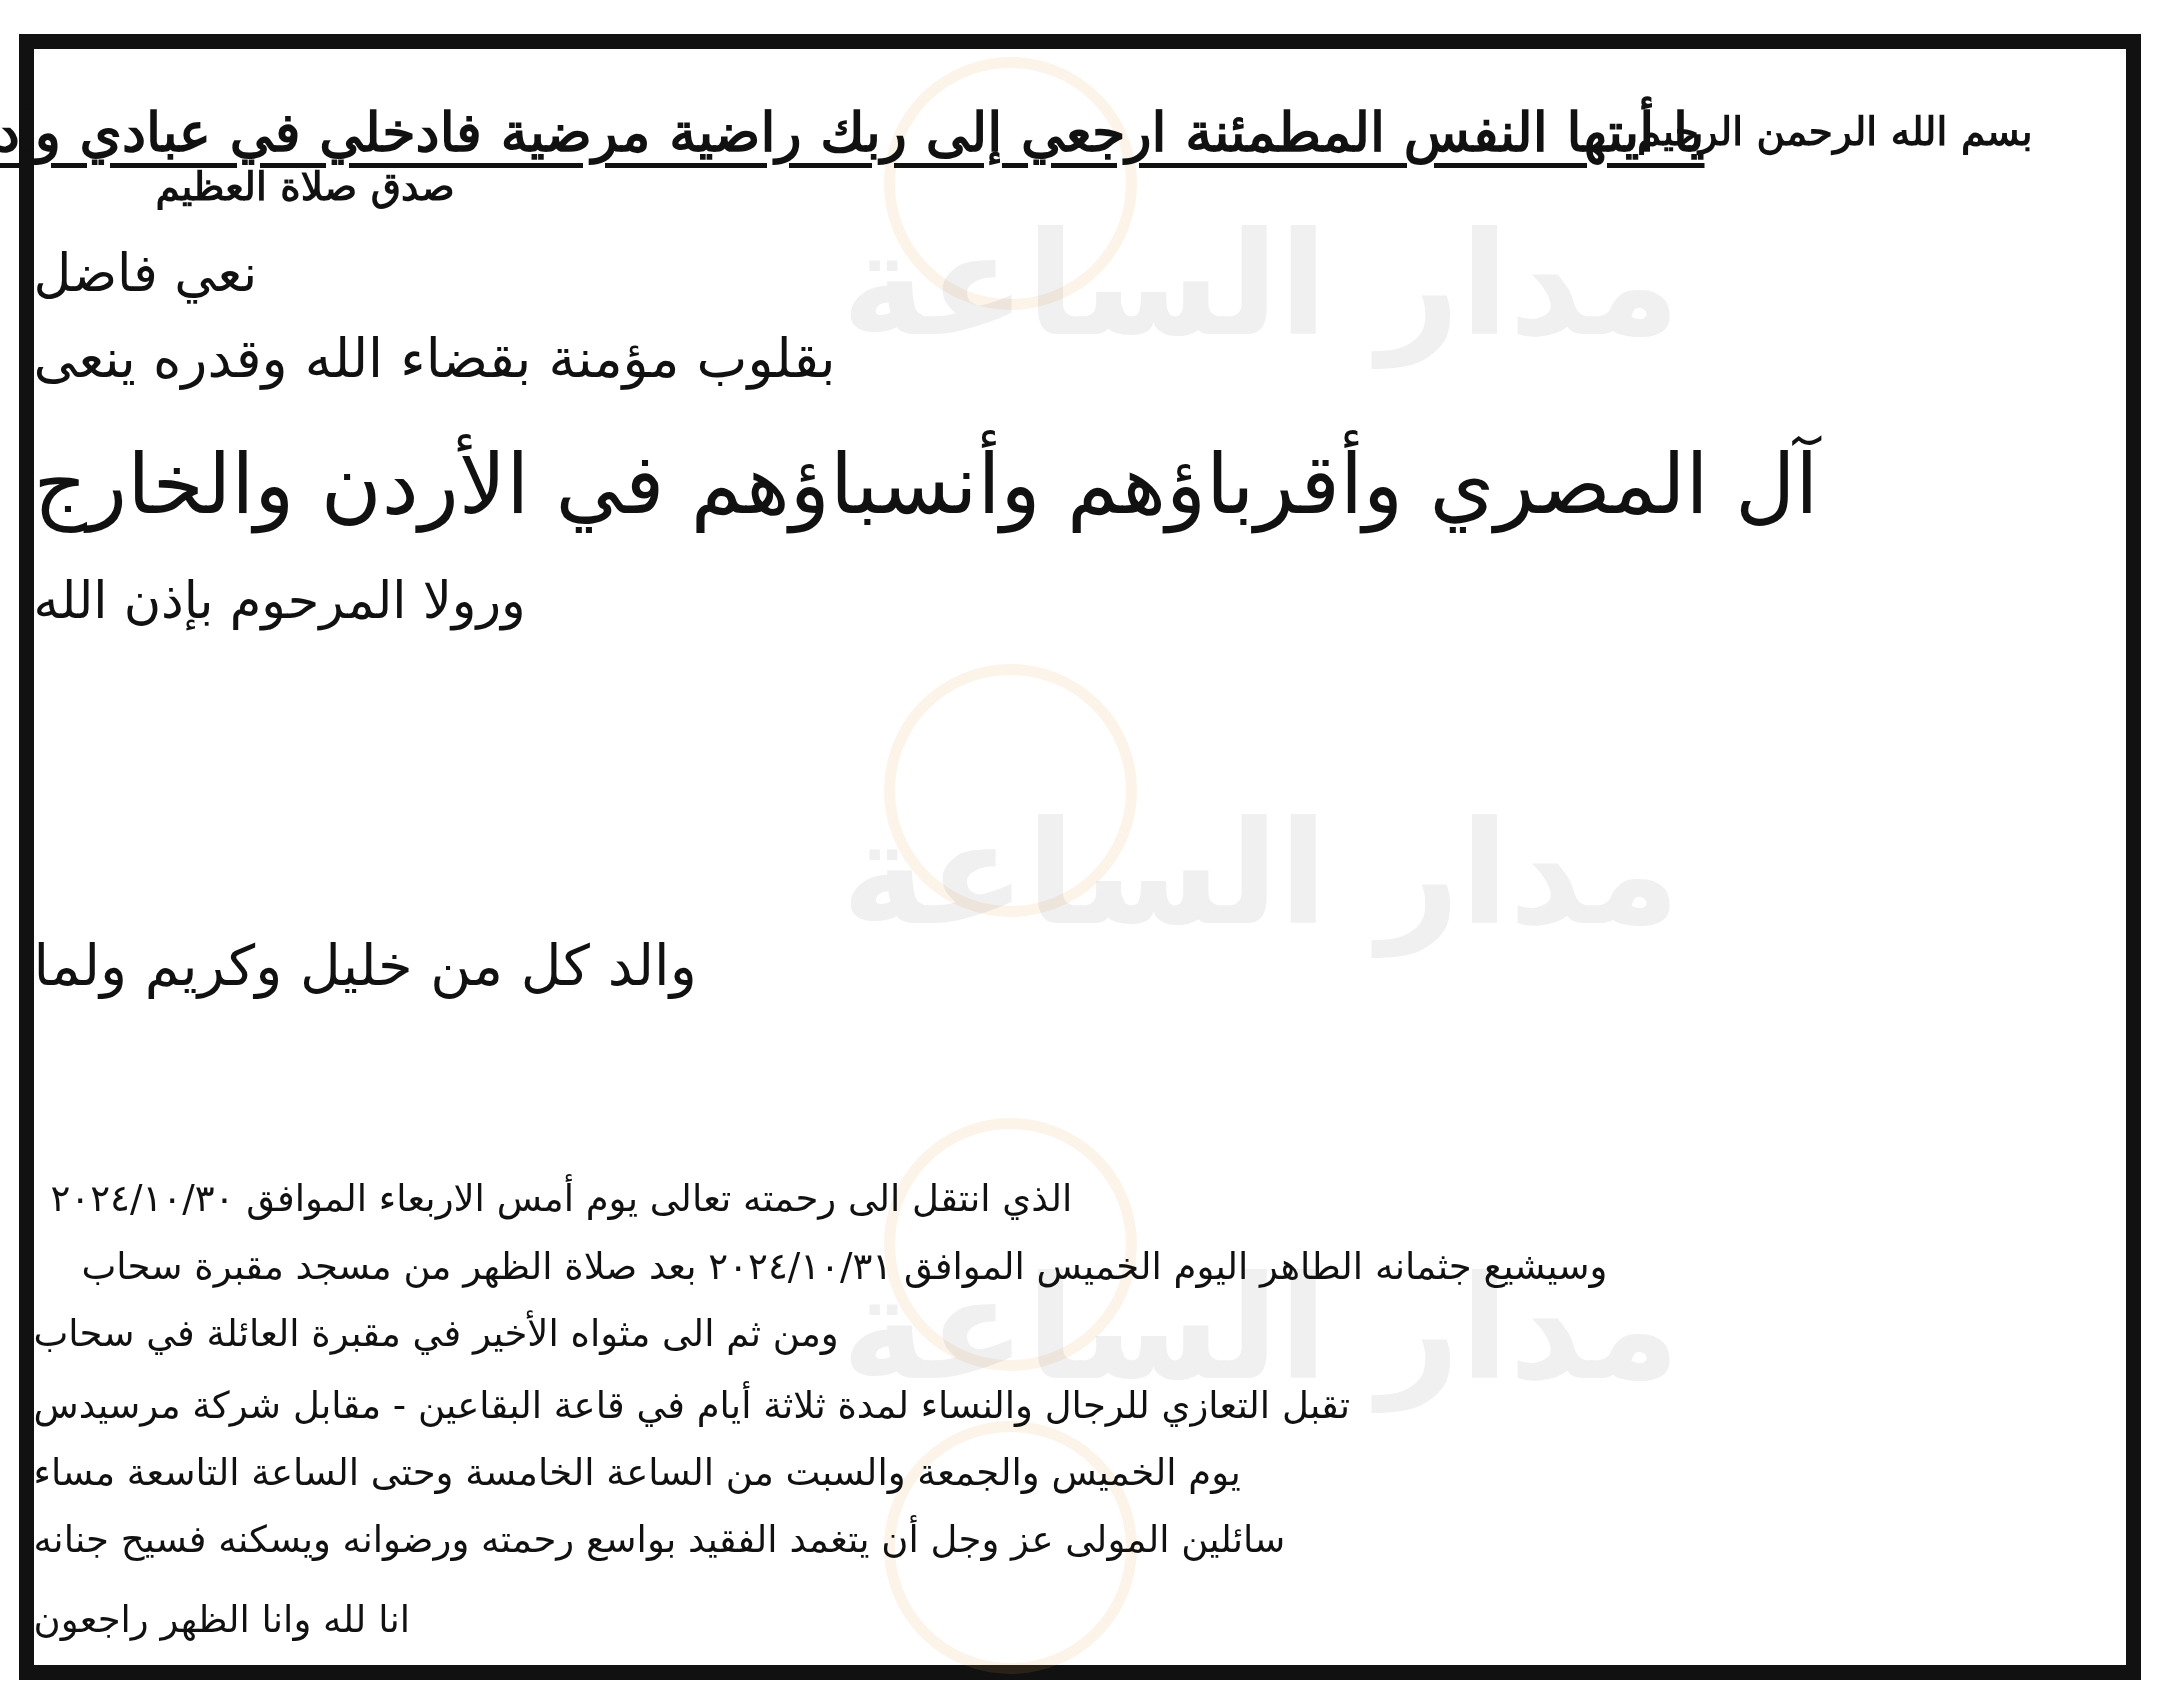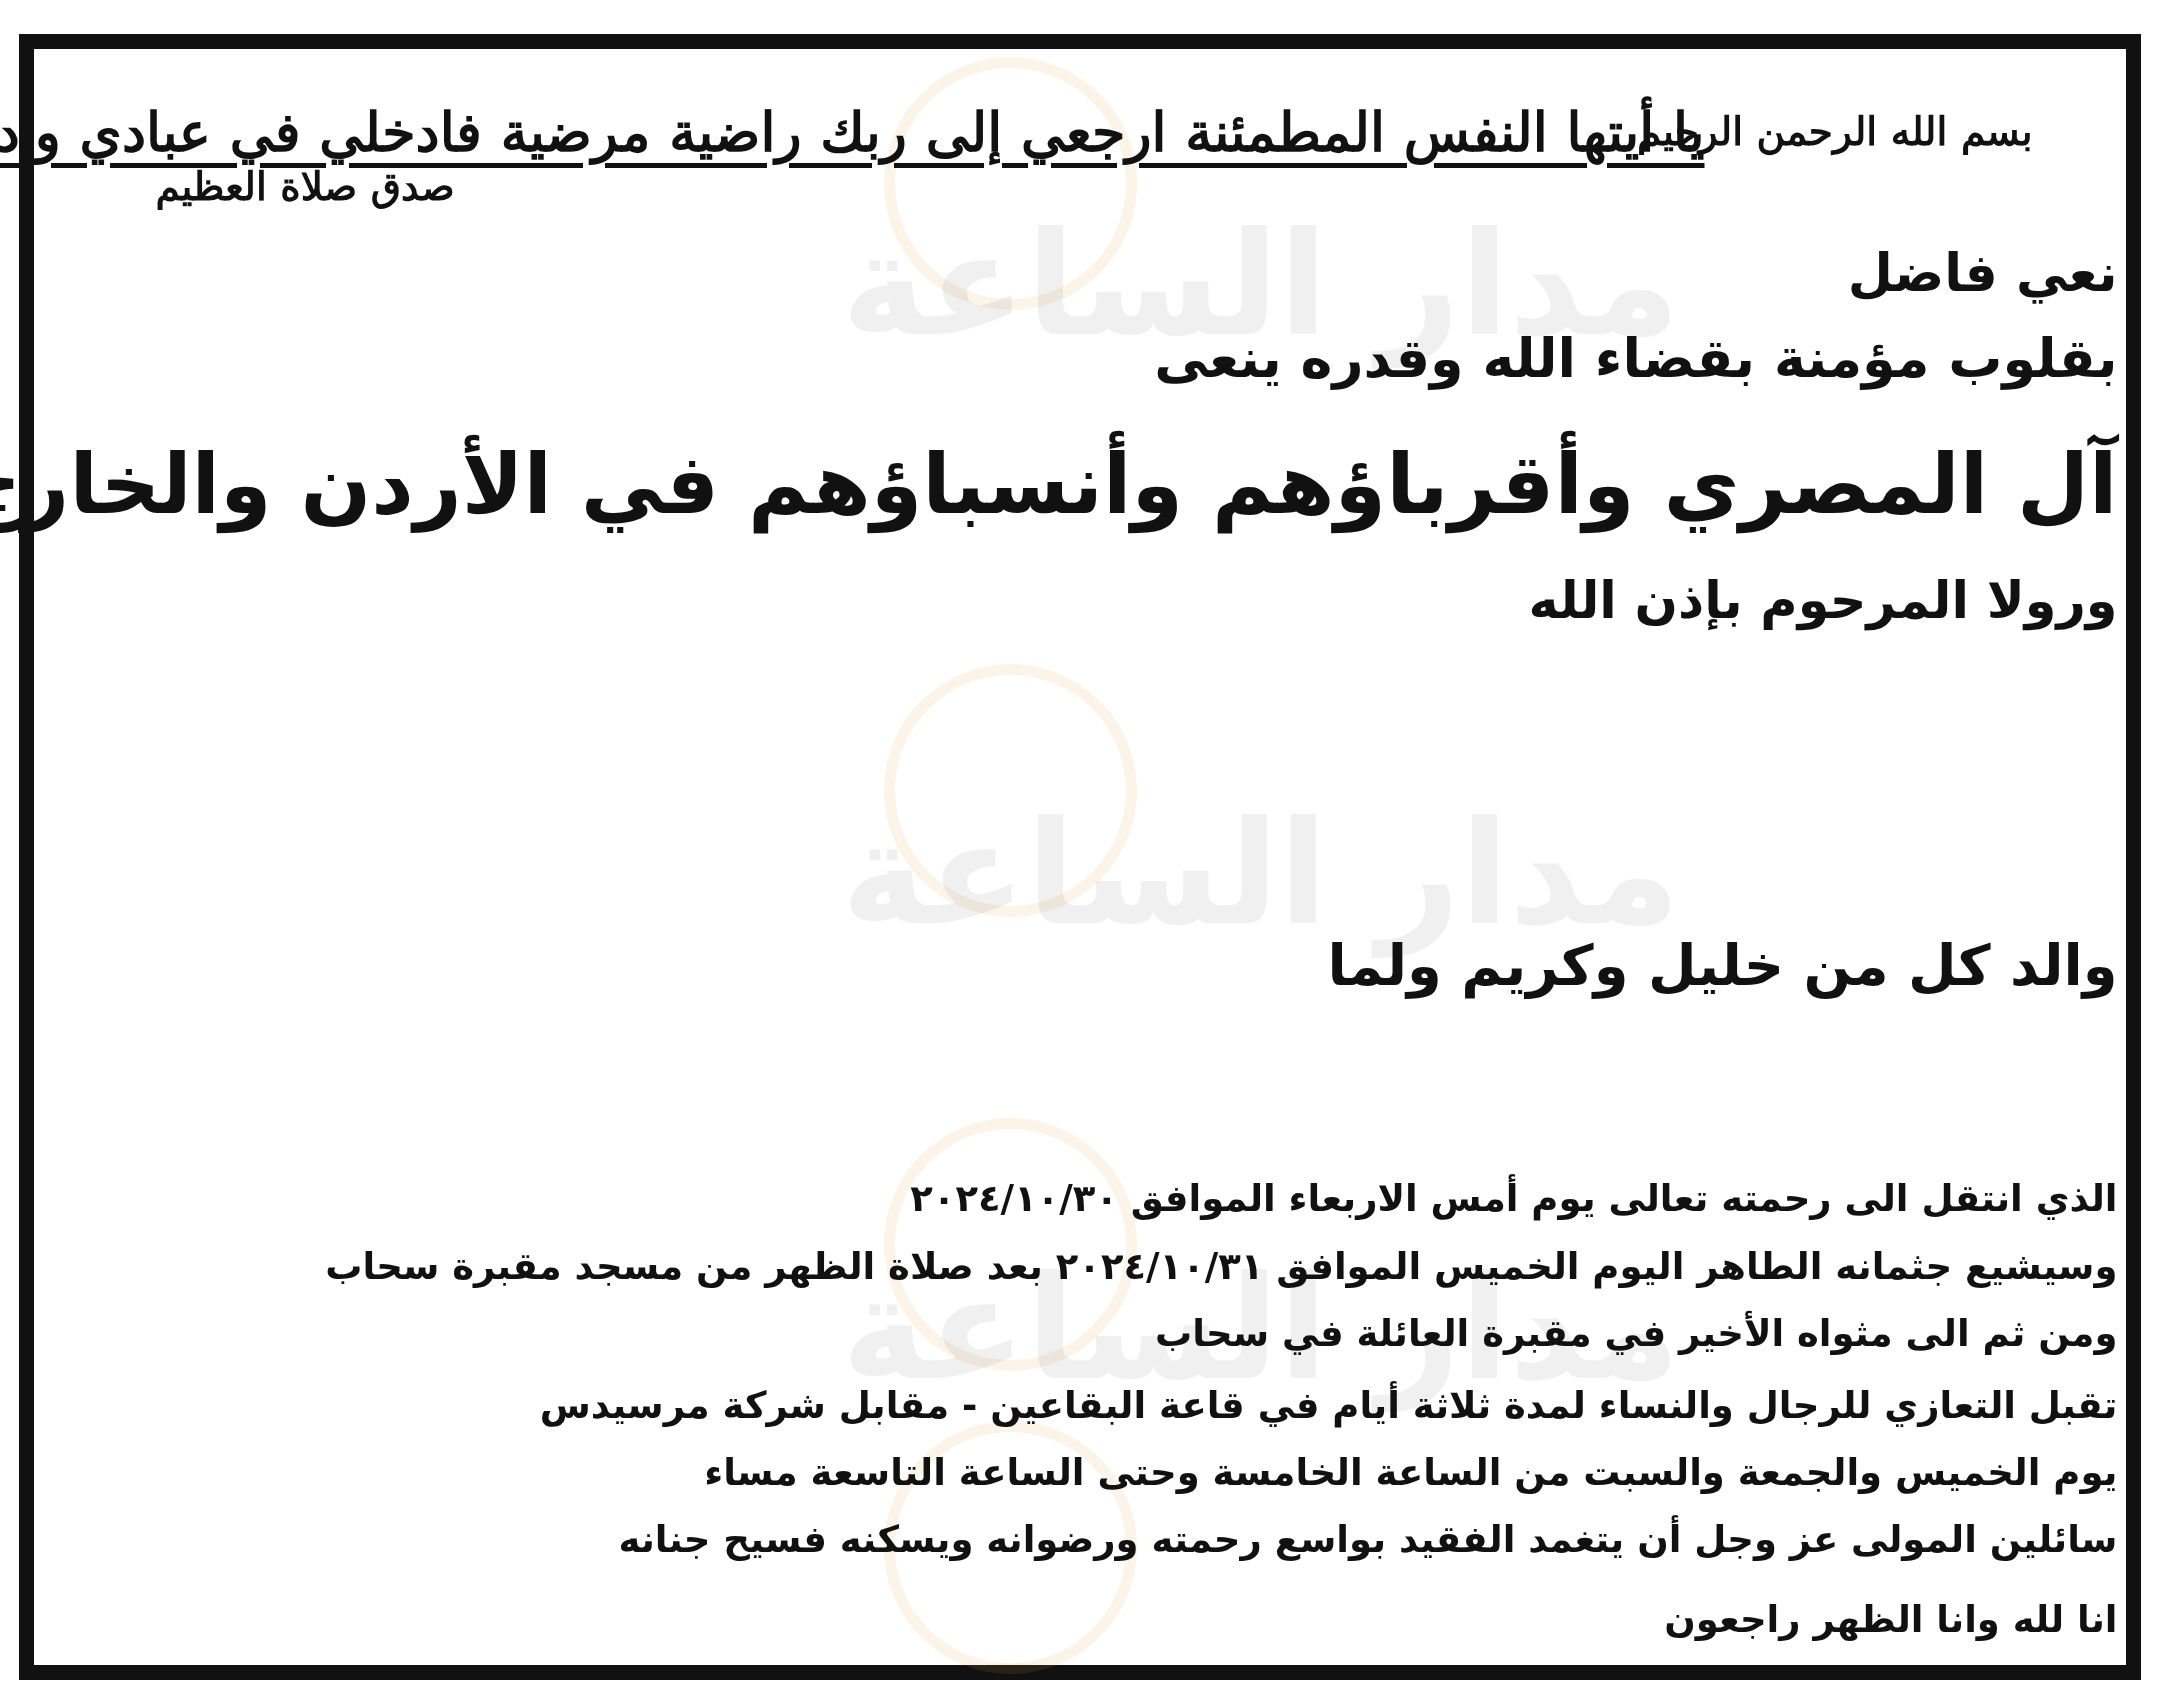--- a/index.html
+++ b/index.html
@@ -1,34 +1,34 @@
 <!DOCTYPE html>
 <html style="font-size:13.5px"><head>
 <meta charset="utf-8">
 <style>
   html, body { margin:0; padding:0; background:#ffffff; }
   body { width:2172px; height:1702px; position:relative; overflow:hidden; font-family:"DejaVu Sans", sans-serif; color:#111; }
   .frame { position:absolute; left:18.5px; top:34px; width:2122px; height:1646px; border:15px solid #111; box-sizing:border-box; }
   .inner { position:absolute; left:0; top:0; right:0; bottom:0; direction:rtl; text-align:center; }
-  .line { position:absolute; left:0; right:8px; text-align:right; white-space:nowrap; font-weight:bold; }
+  .line { position:absolute; left:0; right:8px; text-align:left; white-space:nowrap; font-weight:normal; }
   .callig { position:absolute; font-family:"DejaVu Serif", serif; font-weight:bold; white-space:nowrap; }
   .basmala { right:93px; top:59px; font-size:39px; }
   .verse { left:438px; right:421px; top:51px; font-size:54px; text-align:center; text-decoration:underline; text-underline-offset:11.8px; }
   .sadaq { left:122px; top:114px; font-size:39px; }
   .l1 { top:194px; font-size:52px; }
   .l2 { top:278px; font-size:54px; }
   .l3 { top:387px; font-size:83px; }
   .l4 { top:522px; font-size:51px; }
   .l5 { top:665px; font-size:126px; }
   .l5 .nick { font-size:67px; margin-right:25px; }
   .l6 { top:884px; font-size:56px; letter-spacing:5px; }
   .l7 { top:1006px; font-size:88px; letter-spacing:3.4px; }
   .small { font-size:37px; }
   .s1 { top:1128px;margin-left:17px; } .s2 { top:1196px;padding-left:48px; } .s3 { top:1263px; } .s4 { top:1335px; }
-  .s5 { top:1402px;margin-left:16px; } .s6 { top:1469px; } .s7 { top:1549px; }
+  .s5 { top:1402px; } .s6 { top:1469px; } .s7 { top:1549px; }
   .wm { position:absolute; opacity:0.12; pointer-events:none; }
   .wm-clock { width:253px; height:253px; border-radius:50%; border:11.8px solid #e59b4a; box-sizing:border-box; }
   .wm-text { font-size:143px; font-weight:bold; color:#888; font-family:"DejaVu Sans", sans-serif; }
 </style>
 </head>
 <body>
 
 <div class="frame">
   <div class="inner">
 

